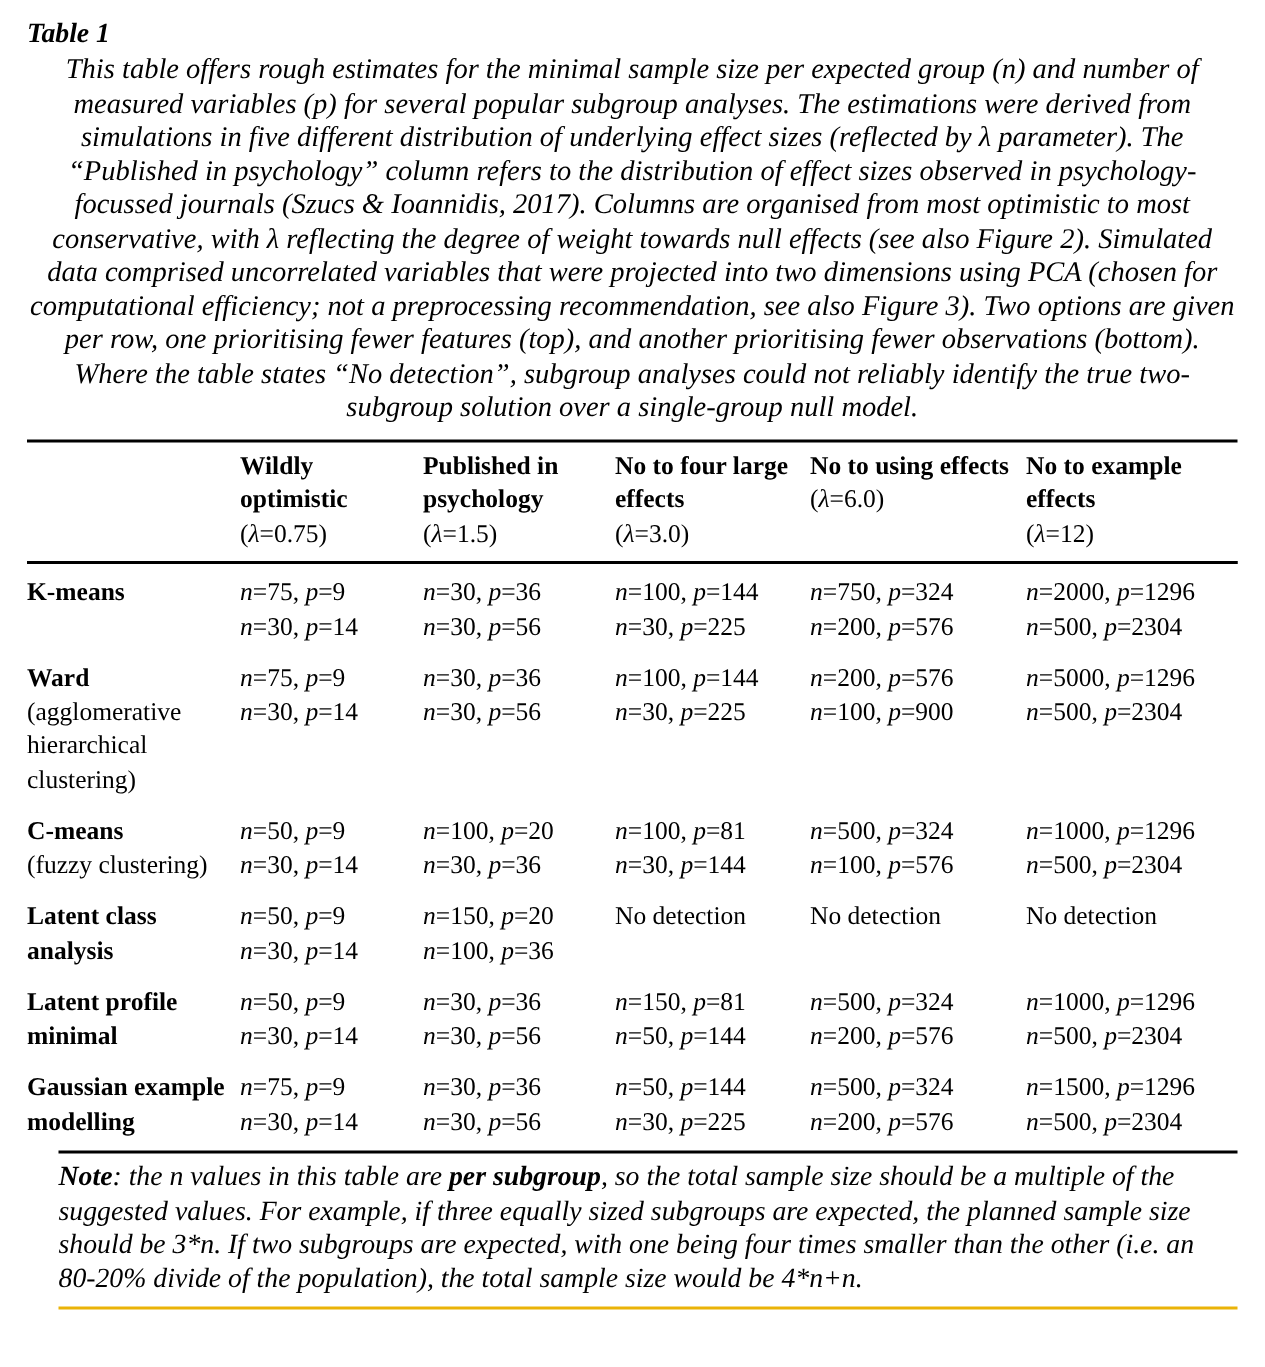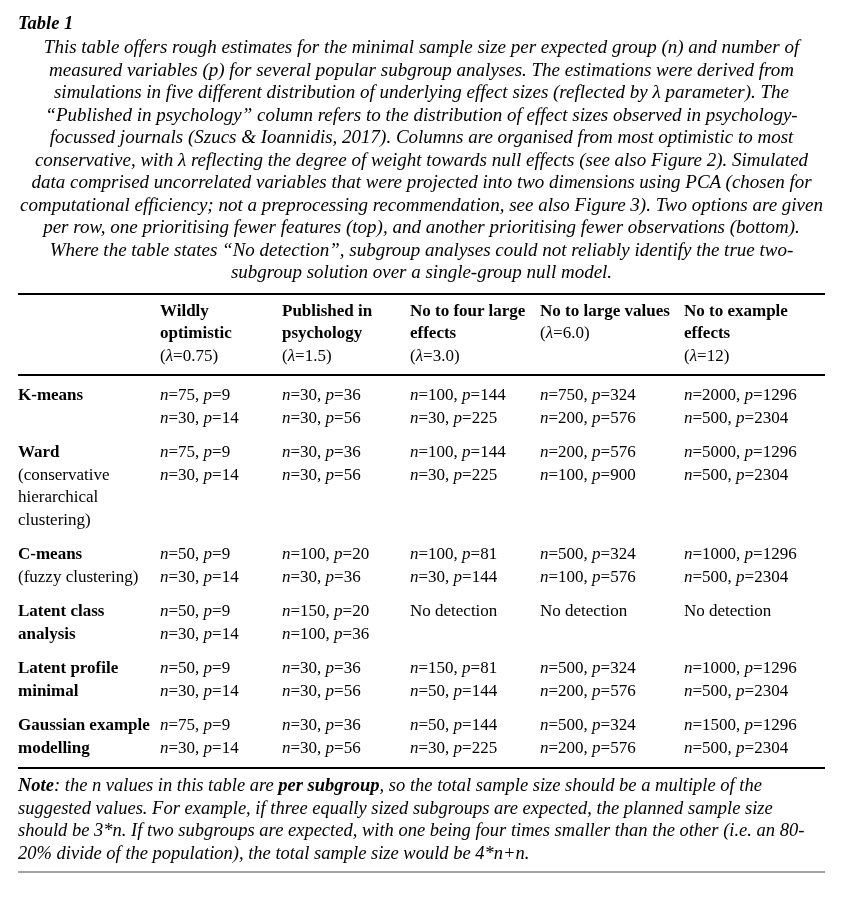--- a/index.html
+++ b/index.html
@@ -49,22 +49,23 @@
     padding: 8px 8px 4px 0;
   }
   tbody tr:last-child td { padding-bottom: 8px; }
   .method-name { font-weight: bold; }
   .method-detail { font-weight: normal; }
   .note {
     font-size: 18.5px;
     font-style: italic;
     line-height: 22.5px;
     border-top: 2px solid #000;
-    border-bottom: 2px solid #a3a3a3;
+    border-bottom: 2px solid #eab308;
     padding: 5px 0 7px 0;
+    margin-left: 21px;
   }
   .note-bold { font-weight: bold; }
   .np i { font-style: italic; }
 </style>
 </head>
 <body>
 
 <div class="page">
 
   <div class="table-title">Table 1</div>
@@ -89,21 +90,21 @@
         </th>
         <th>
           <div>Published in psychology</div>
           <div class="col-lambda np">(<i>λ</i>=1.5)</div>
         </th>
         <th>
           <div>No to four large effects</div>
           <div class="col-lambda np">(<i>λ</i>=3.0)</div>
         </th>
         <th>
-          <div>No to large values</div>
+          <div>No to using effects</div>
           <div class="col-lambda np">(<i>λ</i>=6.0)</div>
         </th>
         <th>
           <div>No to example effects</div>
           <div class="col-lambda np">(<i>λ</i>=12)</div>
         </th>
       </tr>
     </thead>
     <tbody>
 
@@ -129,21 +130,21 @@
         </td>
         <td>
           <div class="np"><i>n</i>=2000, <i>p</i>=1296</div>
           <div class="np"><i>n</i>=500, <i>p</i>=2304</div>
         </td>
       </tr>
 
       <tr>
         <td>
           <div class="method-name">Ward</div>
-          <div class="method-detail">(conservative hierarchical clustering)</div>
+          <div class="method-detail">(agglomerative hierarchical clustering)</div>
         </td>
         <td>
           <div class="np"><i>n</i>=75, <i>p</i>=9</div>
           <div class="np"><i>n</i>=30, <i>p</i>=14</div>
         </td>
         <td>
           <div class="np"><i>n</i>=30, <i>p</i>=36</div>
           <div class="np"><i>n</i>=30, <i>p</i>=56</div>
         </td>
         <td>

